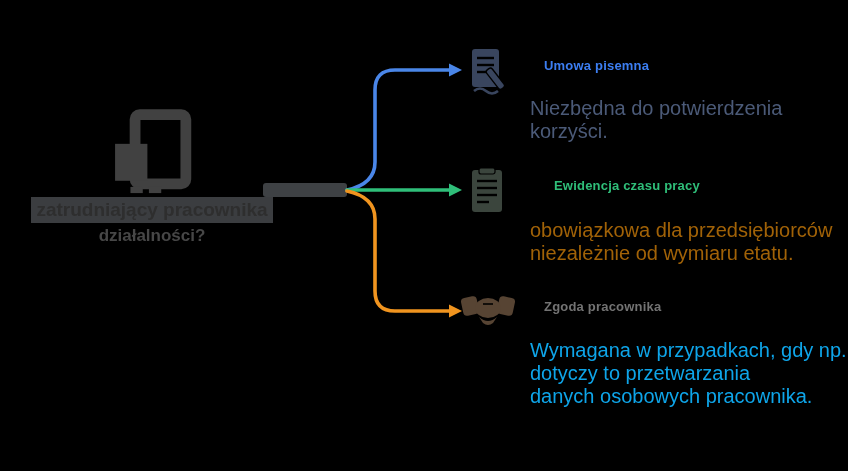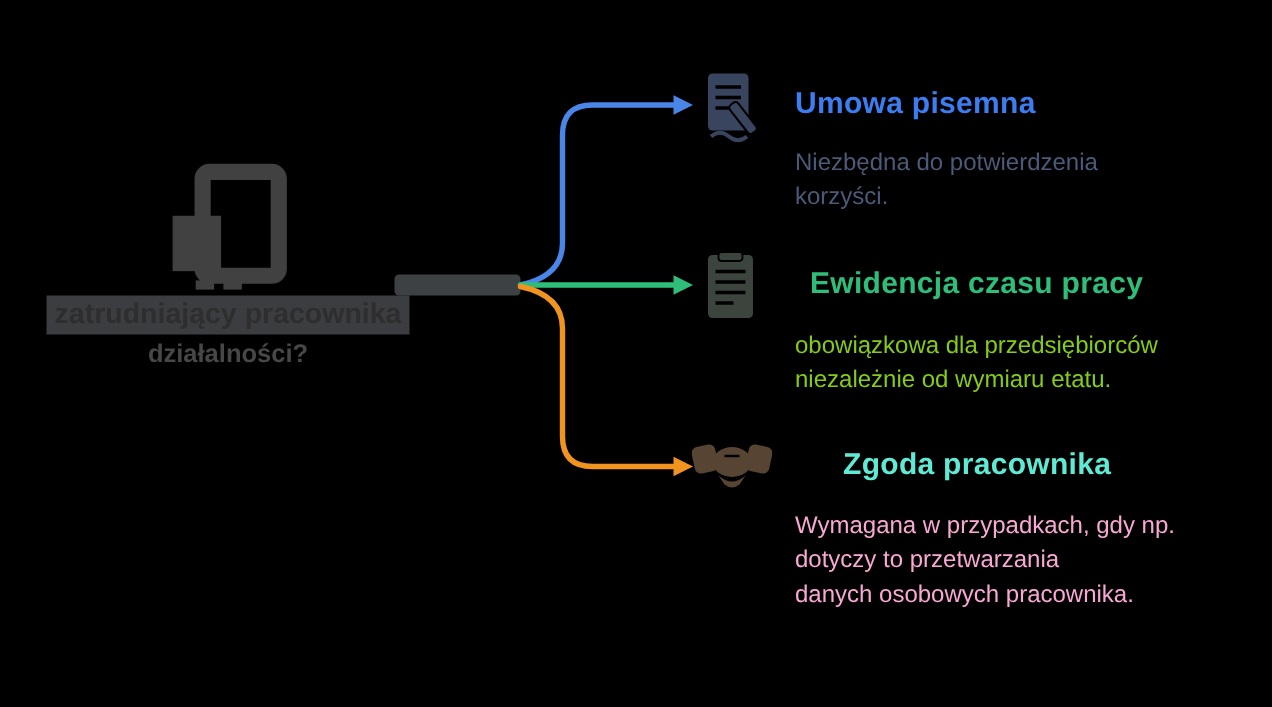--- a/index.html
+++ b/index.html
@@ -12,28 +12,28 @@
             color:#474747;font-size:17px;line-height:23px;font-weight:600;}
   .question .q-line{white-space:nowrap;}
   .question .q-em{display:inline-block;background:rgba(124,128,133,0.48);color:#2e2e2e;
                   font-weight:700;font-size:19px;line-height:24px;padding:1px 5px;margin:1px 0;}
 
   
   .connector{position:absolute;left:255px;top:40px;width:215px;height:300px;}
 
   
   .branch-icon{position:absolute;}
-  .branch-title{position:absolute;left:530px;font-size:20px;font-weight:700;letter-spacing:.2px;white-space:nowrap;}
+  .branch-title{position:absolute;left:544px;font-size:13px;font-weight:700;letter-spacing:.2px;white-space:nowrap;}
   .t1{color:#3c7ef2;}
   .t2{color:#2fbe79;}
-  .t3{color:#5eead4;margin-left:32px;}
-  .branch-body{position:absolute;left:530px;width:315px;font-size:16px;line-height:23px;font-weight:500;}
+  .t3{color:#737373;}
+  .branch-body{position:absolute;left:530px;width:315px;font-size:20px;line-height:23px;font-weight:500;}
   .b1{color:#4b5a78;}
-  .b2{color:#84cc16;}
-  .b3{color:#f9a8d4;}
+  .b2{color:#a16207;}
+  .b3{color:#0ea5e9;}
   .branch-body div{white-space:nowrap;}
 </style>
 </head>
 <body>
 
 <div class="canvas">
 
   <svg class="left-icon" viewBox="0 0 52 56">
     <rect x="15" y="5" width="33" height="45" rx="3" fill="none" stroke="#414141" stroke-width="7"></rect>
     <rect x="2" y="24" width="21" height="24" fill="#414141"></rect>

